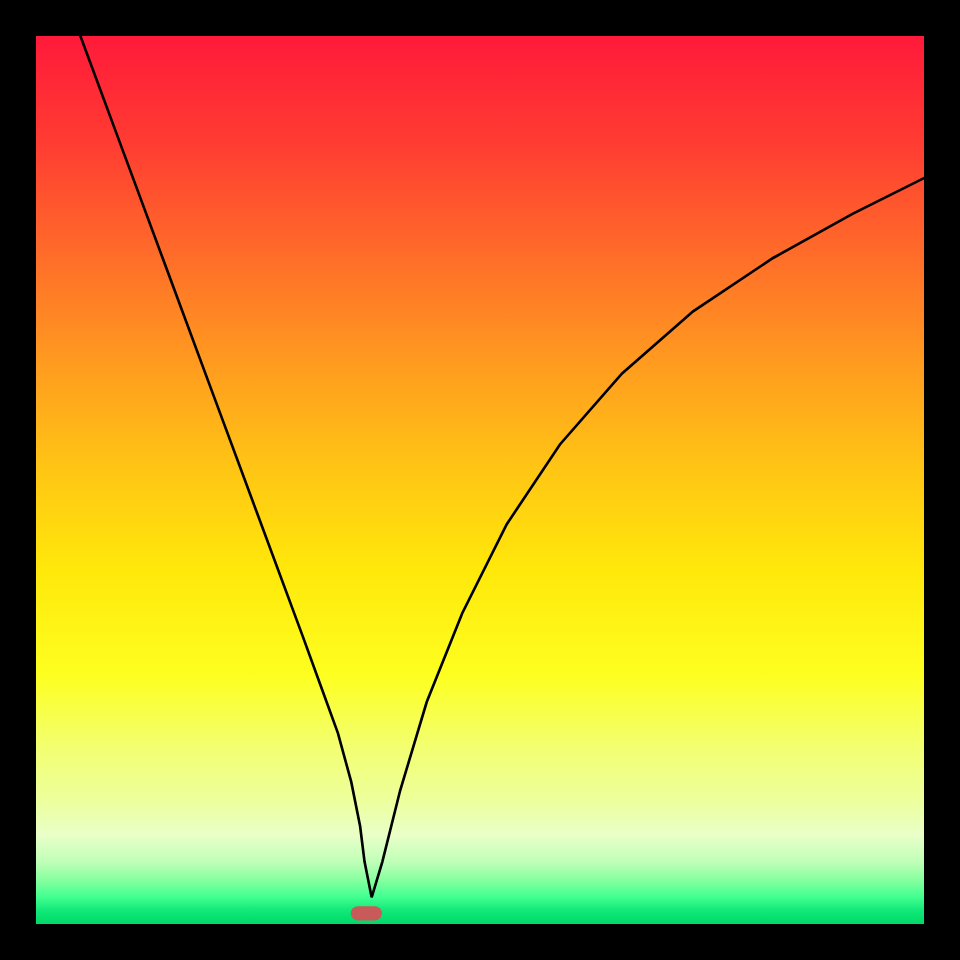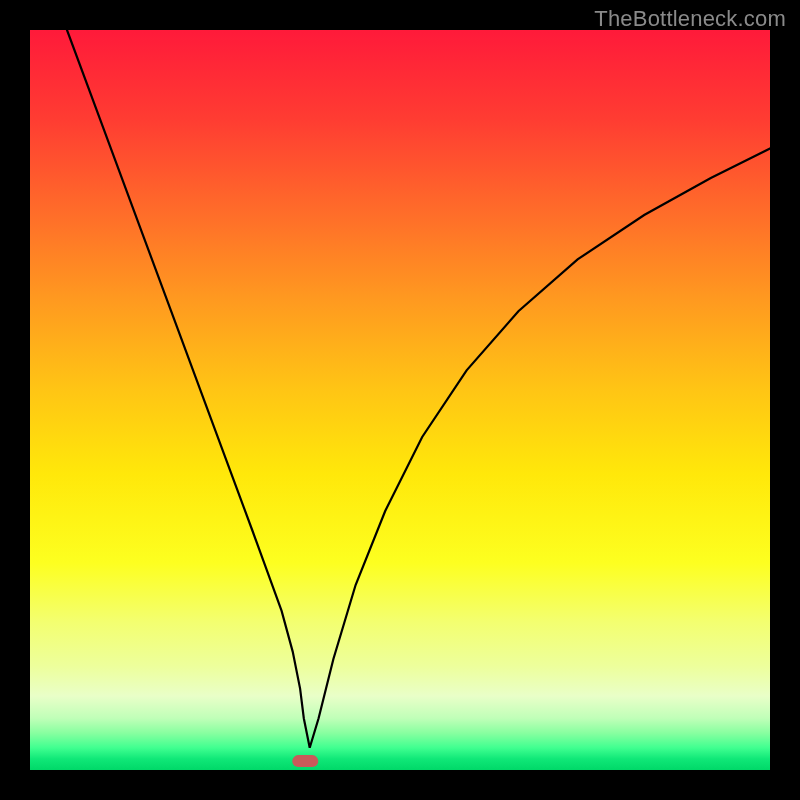--- a/index.html
+++ b/index.html
@@ -77,14 +77,13 @@
   <div class="plot-area">
     <svg class="plot-svg" viewBox="0 0 740 740">
       <g>
         <path id="curve-path" class="curve" d="M 37.00 0.00 L 74.00 99.90 L 111.00 199.80 L 148.00 299.70 L 185.00 399.60 L 222.00 499.50 L 236.80 540.20 L 251.60 580.90 L 262.70 621.60 L 270.10 658.60 L 273.80 688.20 L 279.72 717.80 L 288.60 688.20 L 303.40 629.00 L 325.60 555.00 L 355.20 481.00 L 392.20 407.00 L 436.60 340.40 L 488.40 281.20 L 547.60 229.40 L 614.20 185.00 L 680.80 148.00 L 740.00 118.40"></path>
       </g>
       <g>
         <rect id="marker-rect" class="marker" rx="6" ry="6" width="26" height="12" x="262.28" y="725.12" fill="#c95a5a"></rect>
       </g>
     </svg>
   </div>
-  <div class="watermark">TheBottleneck.com</div>
 </div>
 
 </body></html>

